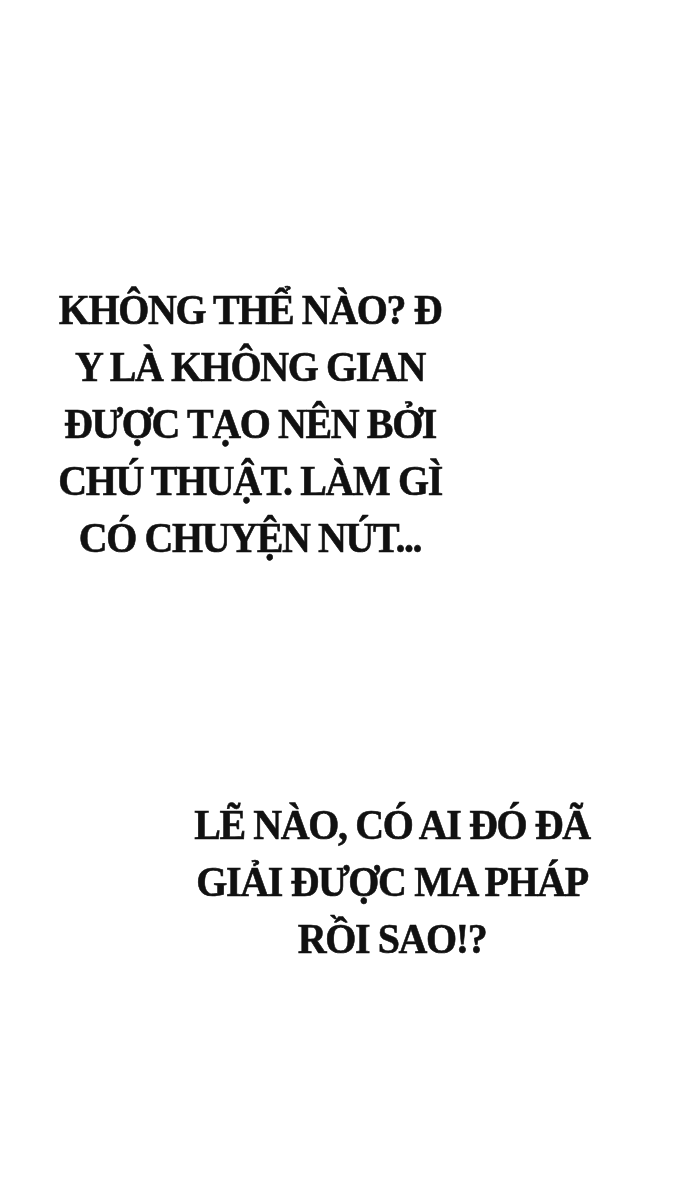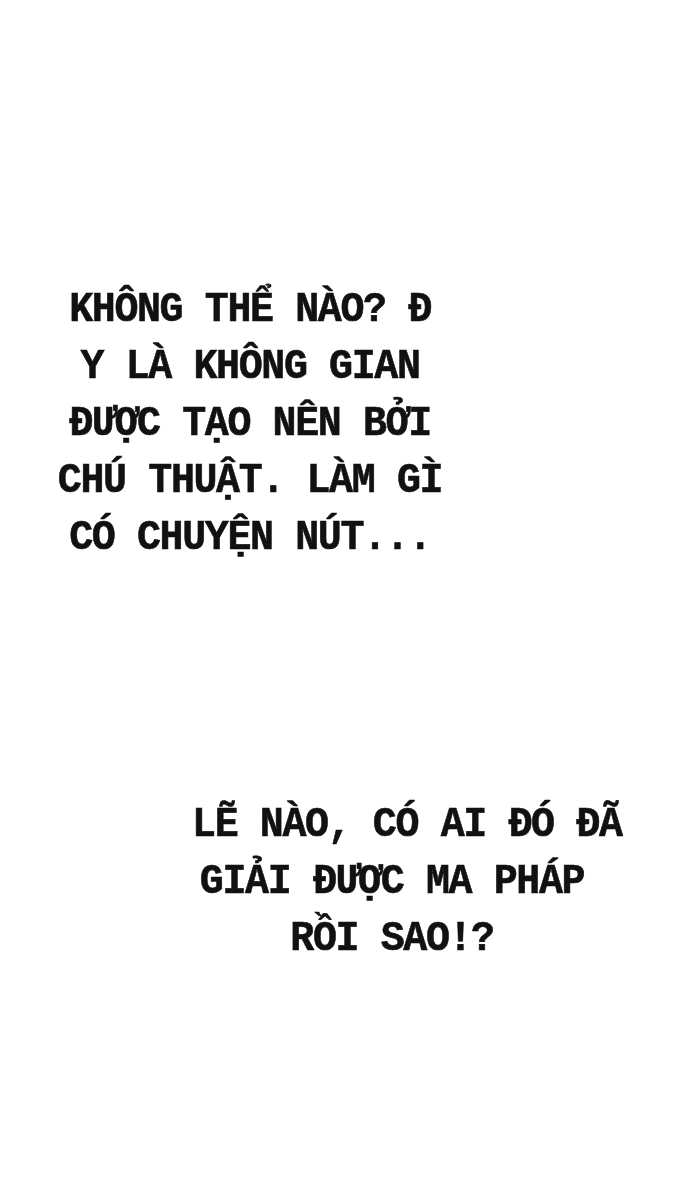--- a/index.html
+++ b/index.html
@@ -6,21 +6,21 @@
     margin: 0;
     padding: 0;
     background: #ffffff;
   }
   .page {
     position: relative;
     width: 690px;
     height: 1200px;
     background: #ffffff;
     overflow: hidden;
-    font-family: Liberation Mono, monospace;
+    font-family: Liberation Serif, serif;
   }
   .text-block {
     position: absolute;
     text-align: center;
     color: #111111;
     font-weight: bold;
     font-size: 43px;
     line-height: 57px;
     letter-spacing: -1.5px;
     white-space: nowrap;

